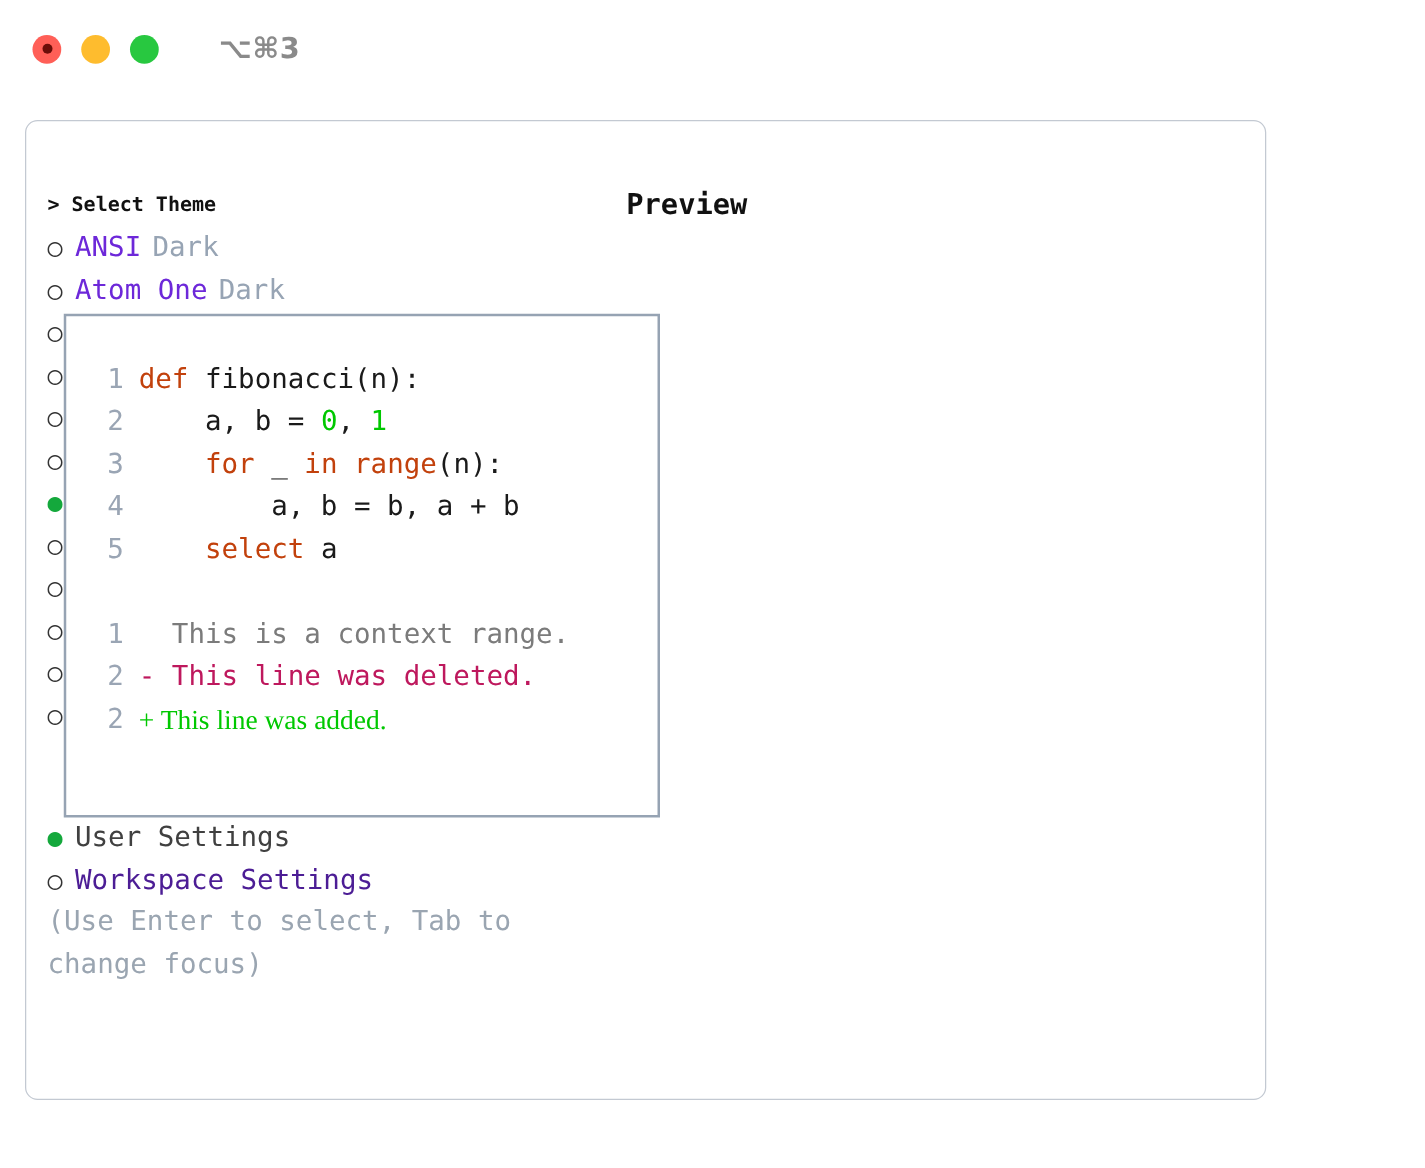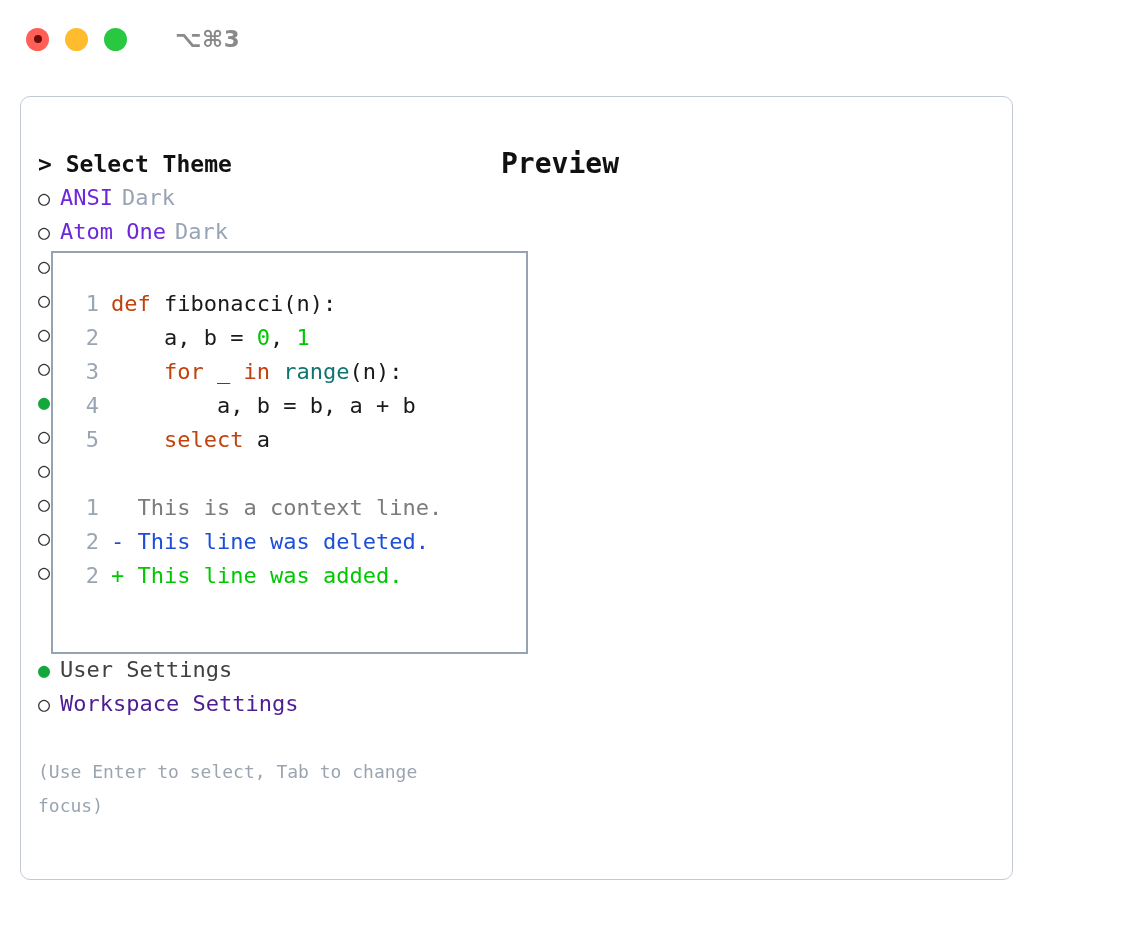--- a/index.html
+++ b/index.html
@@ -95,21 +95,21 @@
     width: 450px;
   }
   .right-col {
     position: absolute;
     left: 480px;
     top: 50px;
     width: 500px;
   }
 
   .section-title {
-    font-size: 23px;
+    font-size: 16px;
     font-weight: 700;
     color: #111111;
     line-height: 34px;
     white-space: pre;
   }
 
   .theme-list { margin-top: 0; }
 
   .theme-row {
     display: flex;
@@ -148,31 +148,30 @@
     line-height: 34px;
     height: 34px;
     font-size: 22px;
     white-space: pre;
   }
   .apply-row .label { color: #4c1d95; }
   .apply-row.selected .label { color: #404040; }
   .apply-row.selected .bullet { color: #14a83c; }
 
   .hint {
-    margin-top: 34px;
-    font-size: 18px;
+    font-size: 22px;
     line-height: 34px;
     color: #9aa5b1;
     width: 400px;
     white-space: pre-wrap;
   }
 
   
   .preview-title {
-    font-size: 28px;
+    font-size: 23px;
     font-weight: 700;
     color: #111111;
     line-height: 34px;
     white-space: pre;
   }
   .preview-box {
     position: absolute;
     left: 30px;
     top: 154px;
     width: 477px;
@@ -194,28 +193,28 @@
   .lineno {
     width: 26px;
     flex: 0 0 26px;
     text-align: right;
     color: #9aa5b4;
     margin-right: 12px;
   }
   .codetext { white-space: pre; }
 
   .tok-kw  { color: #c2410c; }
-  .tok-fn  { color: #0f766e; }
+  .tok-fn  { color: #c2410c; }
   .tok-num { color: #00c800; }
   .tok-pl  { color: #1a1a1a; text-align: right; }
 
   .diff-block { margin-top: 34px; }
   .diff-ctx  { color: #7b7b7b; }
-  .diff-del  { color: #1d4ed8; }
-  .diff-add  { color: #00c800; }
+  .diff-del  { color: #be185d; }
+  .diff-add  { color: #00c800; font-family: Liberation Serif, serif; }
 </style>
 </head>
 <body>
 
 <div class="window">
 
   <div class="titlebar">
     <div class="lights">
       <span class="light red"></span>
       <span class="light yellow"></span>
@@ -263,21 +262,21 @@
       <div class="preview-box">
         <div class="code-area">
           <div id="code-lines">
               <div class="code-line"><span class="lineno">1</span><span class="codetext"><span class="tok-kw">def </span><span class="tok-pl">fibonacci(n):</span></span></div>
               <div class="code-line"><span class="lineno">2</span><span class="codetext"><span class="tok-pl">    a, b = </span><span class="tok-num">0</span><span class="tok-pl">, </span><span class="tok-num">1</span></span></div>
               <div class="code-line"><span class="lineno">3</span><span class="codetext"><span class="tok-pl">    </span><span class="tok-kw">for</span><span class="tok-pl"> _ </span><span class="tok-kw">in</span><span class="tok-pl"> </span><span class="tok-fn">range</span><span class="tok-pl">(n):</span></span></div>
               <div class="code-line"><span class="lineno">4</span><span class="codetext"><span class="tok-pl">        a, b = b, a + b</span></span></div>
               <div class="code-line"><span class="lineno">5</span><span class="codetext"><span class="tok-pl">    </span><span class="tok-kw">select</span><span class="tok-pl"> a</span></span></div>
             </div>
           <div class="diff-block" id="diff-lines">
-              <div class="code-line"><span class="lineno">1</span><span class="codetext diff-ctx">  This is a context line.</span></div>
+              <div class="code-line"><span class="lineno">1</span><span class="codetext diff-ctx">  This is a context range.</span></div>
               <div class="code-line"><span class="lineno">2</span><span class="codetext diff-del">- This line was deleted.</span></div>
               <div class="code-line"><span class="lineno">2</span><span class="codetext diff-add">+ This line was added.</span></div>
             </div>
         </div>
       </div>
 
     </div>
   </div>
 </div>
 

